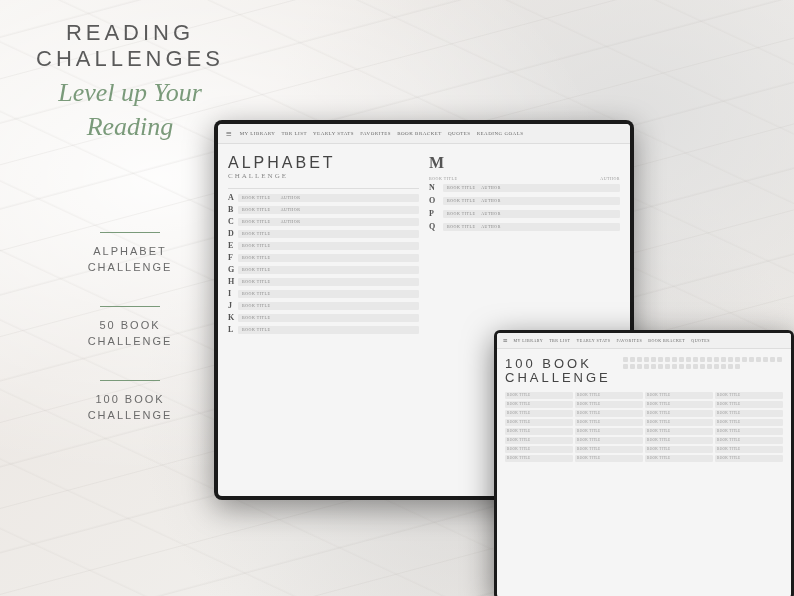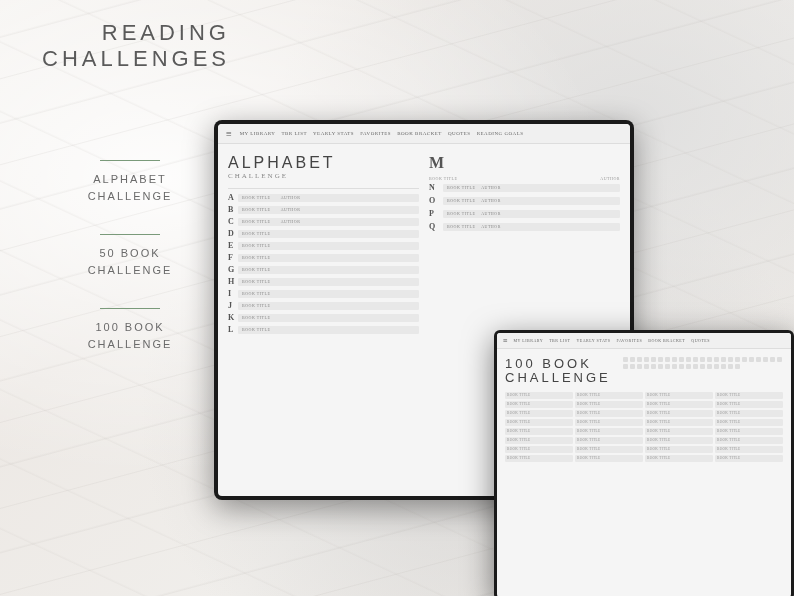--- a/index.html
+++ b/index.html
@@ -66,21 +66,20 @@
       margin-bottom: 8px;
     }
 
     .main-title-line1 {
       font-family: 'Arial', sans-serif;
       font-size: 22px;
       font-weight: 300;
       letter-spacing: 4px;
       color: #5a5a5a;
       text-transform: uppercase;
-      text-align: right;
     }
 
     .main-title-line2 {
       font-family: 'Brush Script MT', cursive;
       font-size: 26px;
       color: #7a9a7a;
       font-weight: normal;
       font-style: italic;
       line-height: 1.3;
       margin-top: 4px;
@@ -381,20 +380,21 @@
   </style>
 </head>
 <body>
 
 <div class="marble-bg"></div>
 <div class="marble-veins"></div>
 
 <div class="left-panel">
   <div class="main-title">
     <div class="main-title-line1">READING CHALLENGES</div>
+    <div class="main-title-line2">Level up Your Reading</div>
   </div>
 
   <div class="challenge-list">
     <div class="challenge-item">
       <div class="challenge-divider"></div>
       <div class="challenge-label">ALPHABET<br>CHALLENGE</div>
     </div>
     <div class="challenge-item">
       <div class="challenge-divider"></div>
       <div class="challenge-label">50 BOOK<br>CHALLENGE</div>

